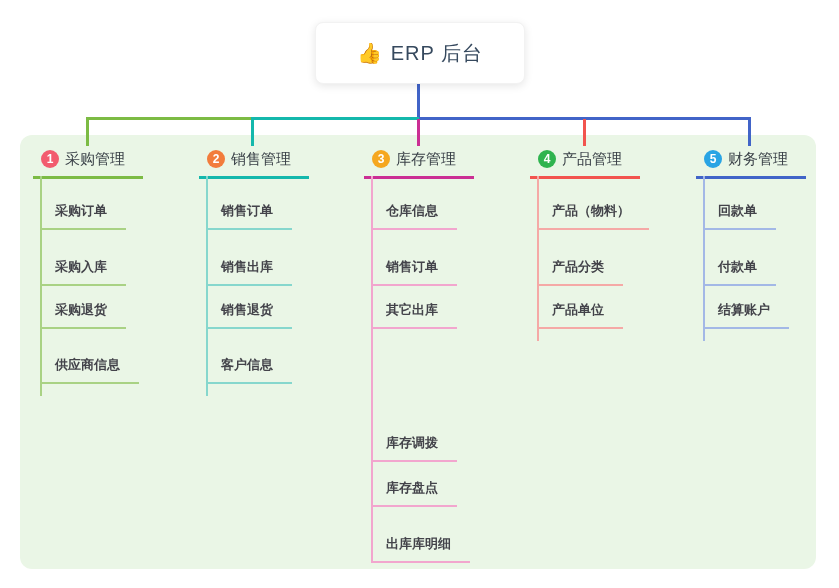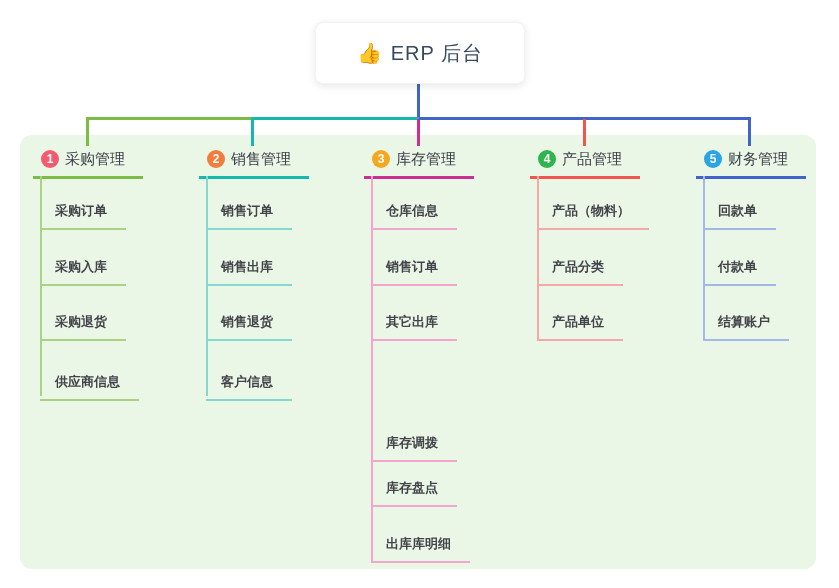--- a/index.html
+++ b/index.html
@@ -48,21 +48,21 @@
   .b1 .spine{background:#a9d284}
   .b2 .underline{background:#14b8ac}.b2 .spine{background:#86d7cd}.b2 .child{border-color:#86d7cd}
   .b3 .underline{background:#cb2f94}.b3 .spine{background:#f2a6ce}.b3 .child{border-color:#f2a6ce}
   .b4 .underline{background:#f2544e}.b4 .spine{background:#f5a9a6}.b4 .child{border-color:#f5a9a6}
   .b5 .underline{background:#4164c8}.b5 .spine{background:#a3b8e6}.b5 .child{border-color:#a3b8e6}
 
   .badge-1{background:#f25c6e}.badge-2{background:#f27c3c}.badge-3{background:#f5a71f}
   .badge-4{background:#2fb44f}.badge-5{background:#29a4e4}
 
   
-  .r0{top:59px}.r1{top:115px}.r2{top:170px}.r3{top:230px}.r4{top:291px}.r5{top:336px}.r6{top:392px}
+  .r0{top:59px}.r1{top:115px}.r2{top:158px}.r3{top:213px}.r4{top:291px}.r5{top:336px}.r6{top:392px}
 </style>
 </head>
 <body>
 
 <div class="canvas">
 
   <div class="panel"></div>
 
   <div class="line c-blue" style="left:417px;top:82px;width:3px;height:36px;"></div>
   <div class="line c-green" style="left:86px;top:117px;width:333px;height:3px;"></div>

